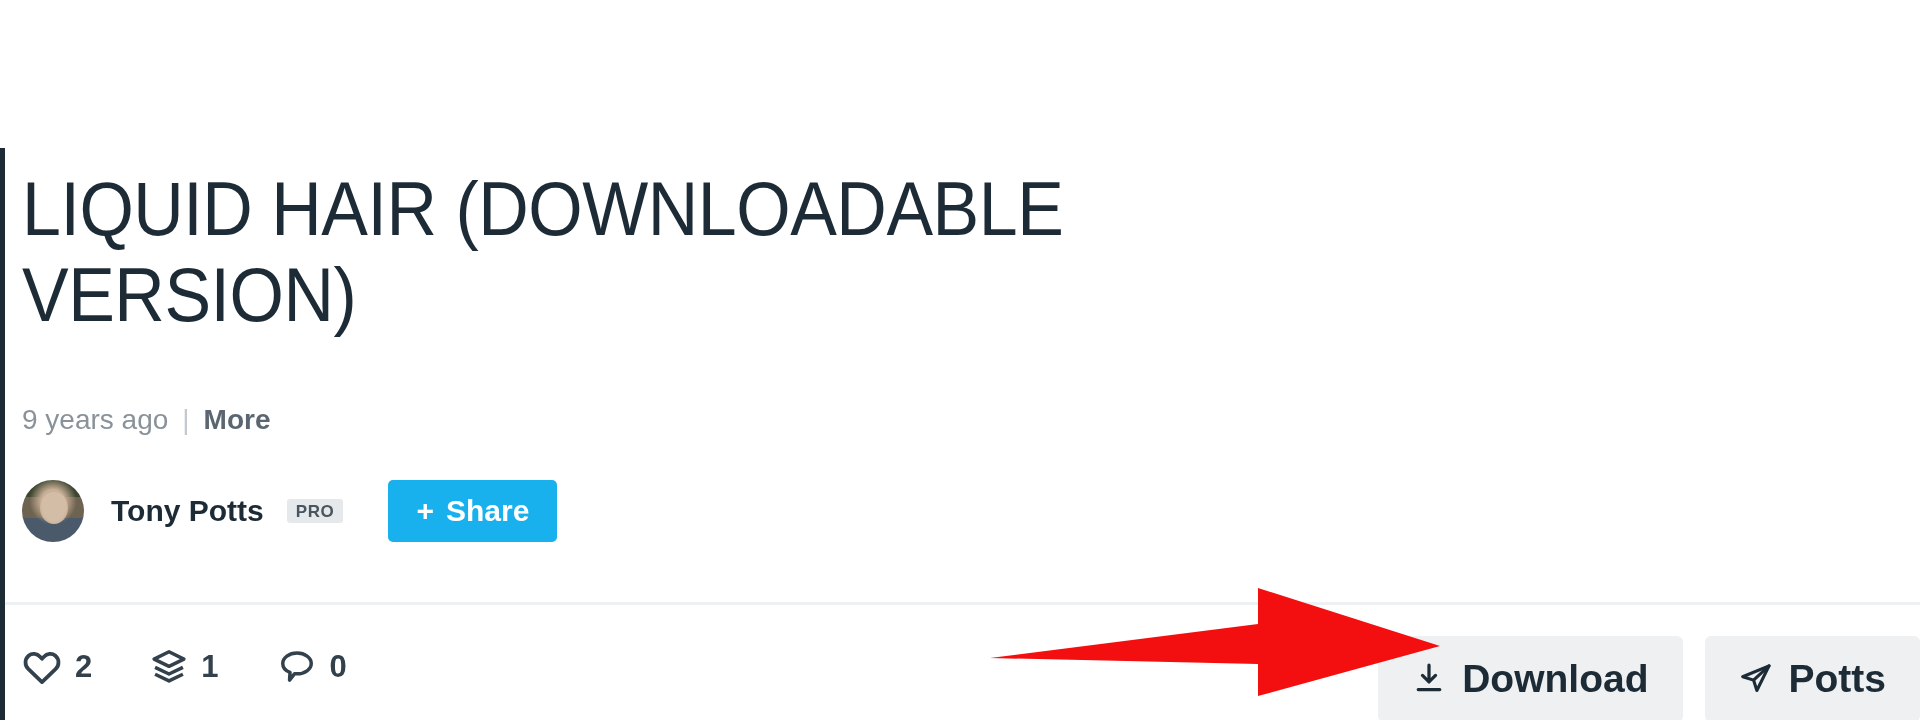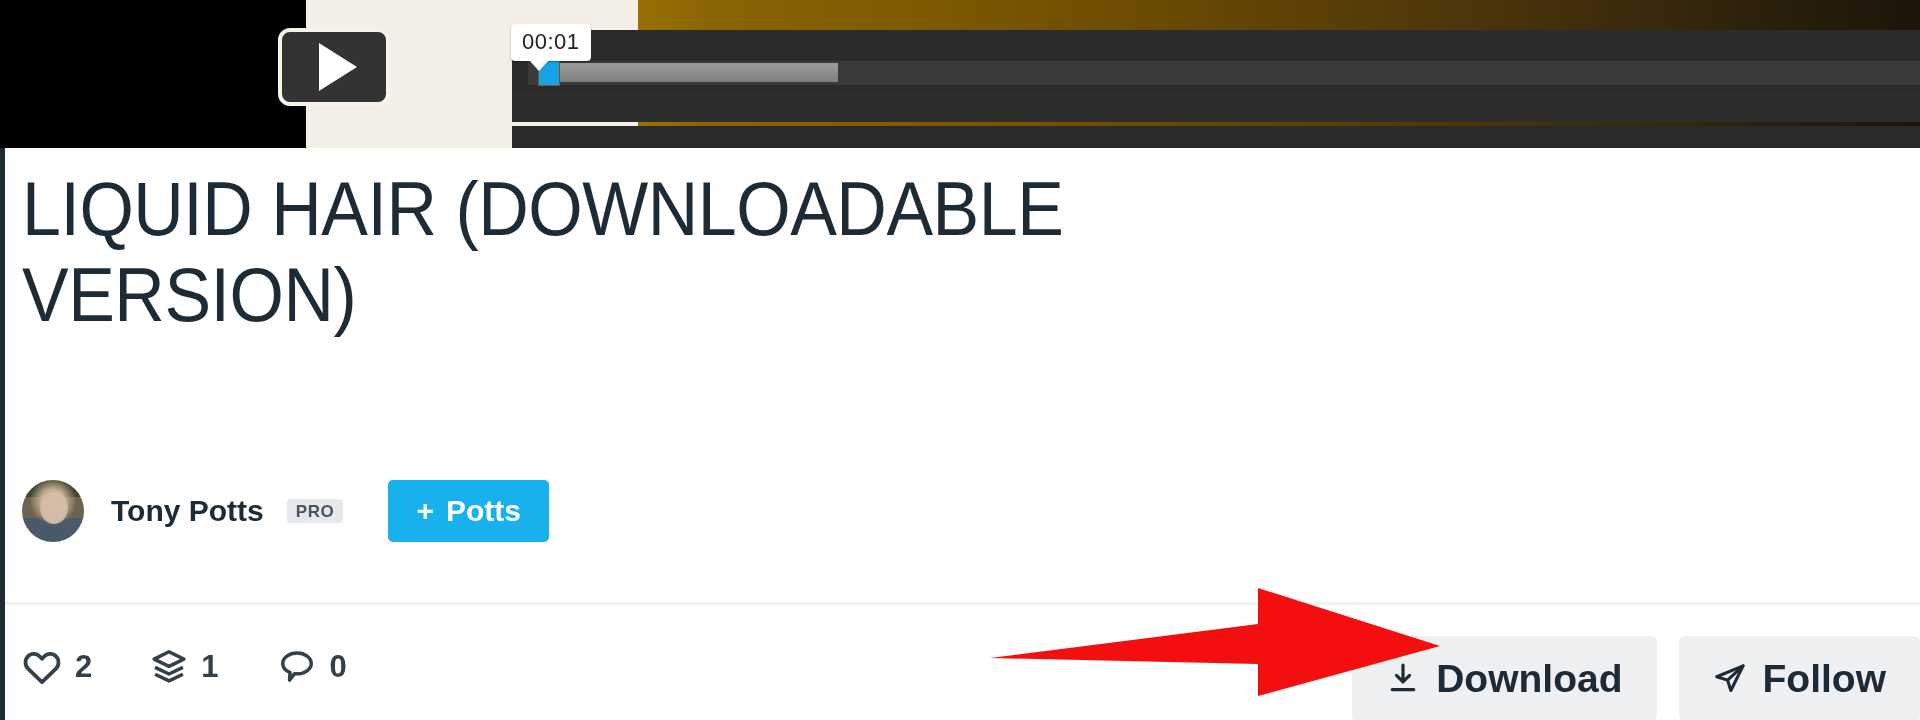--- a/index.html
+++ b/index.html
@@ -320,54 +320,40 @@
     width: 450px; height: 112px;
     pointer-events: none;
     z-index: 20;
   }
 </style>
 </head>
 <body>
 
 <div id="page">
 
-  <div class="video-strip">
-    <div class="video-stage"></div>
-    <div class="control-panel"></div>
-    <div class="video-letterbox-left"></div>
-
-    <div class="dark-band-top"></div>
-    <div class="scrub-shell"></div>
-    <div class="scrub-track"></div>
-    <div class="scrub-progress"></div>
-    <div class="scrub-handle"></div>
-    <div class="dark-band-bottom"></div>
-    <div class="dark-band-bottom2"></div>
-
-    <div class="play-button">
-      <span class="play-triangle"></span>
-    </div>
-
-    <div class="timecode">00:01</div>
-  </div>
 
   <div class="content">
     <div class="left-rule"></div>
 
     <h1 class="title">LIQUID HAIR (DOWNLOADABLE
 VERSION)</h1>
 
+    <div class="meta-row">
+      <span>9 years ago</span>
+      <span class="meta-sep">|</span>
+      <span class="meta-more">More</span>
+    </div>
 
     <div class="author-row">
       <div class="avatar"></div>
       <span class="author-name">Tony Potts</span>
       <span class="pro-badge">PRO</span>
       <button class="follow-btn">
         <span class="follow-plus">+</span>
-        <span>Potts</span>
+        <span>Share</span>
       </button>
     </div>
 
     <div class="divider"></div>
 
     <div class="stats-row">
 
       <div class="stat">
         <span>
           <svg width="40" height="36" viewBox="0 0 24 22">
@@ -409,21 +395,21 @@
         <span class="action-label">Download</span>
       </button>
 
       <button class="action-btn">
         <span>
           <svg width="34" height="34" viewBox="0 0 24 24">
             <path d="M21.2 3.4 2.6 11.1l7.7 2.4 2.3 7.3z" fill="none" stroke="#1c2b36" stroke-width="2.2" stroke-linejoin="round"></path>
             <path d="M10.3 13.5 21.2 3.4" fill="none" stroke="#1c2b36" stroke-width="2.2" stroke-linecap="round"></path>
           </svg>
         </span>
-        <span class="action-label">Follow</span>
+        <span class="action-label">Potts</span>
       </button>
     </div>
   </div>
 
   <svg class="red-arrow" viewBox="0 0 450 112">
     <path d="M0 74 L268 40 L268 4 L450 62 L268 112 L268 80 Z" fill="#f30f0f"></path>
   </svg>
 
 </div>
 

